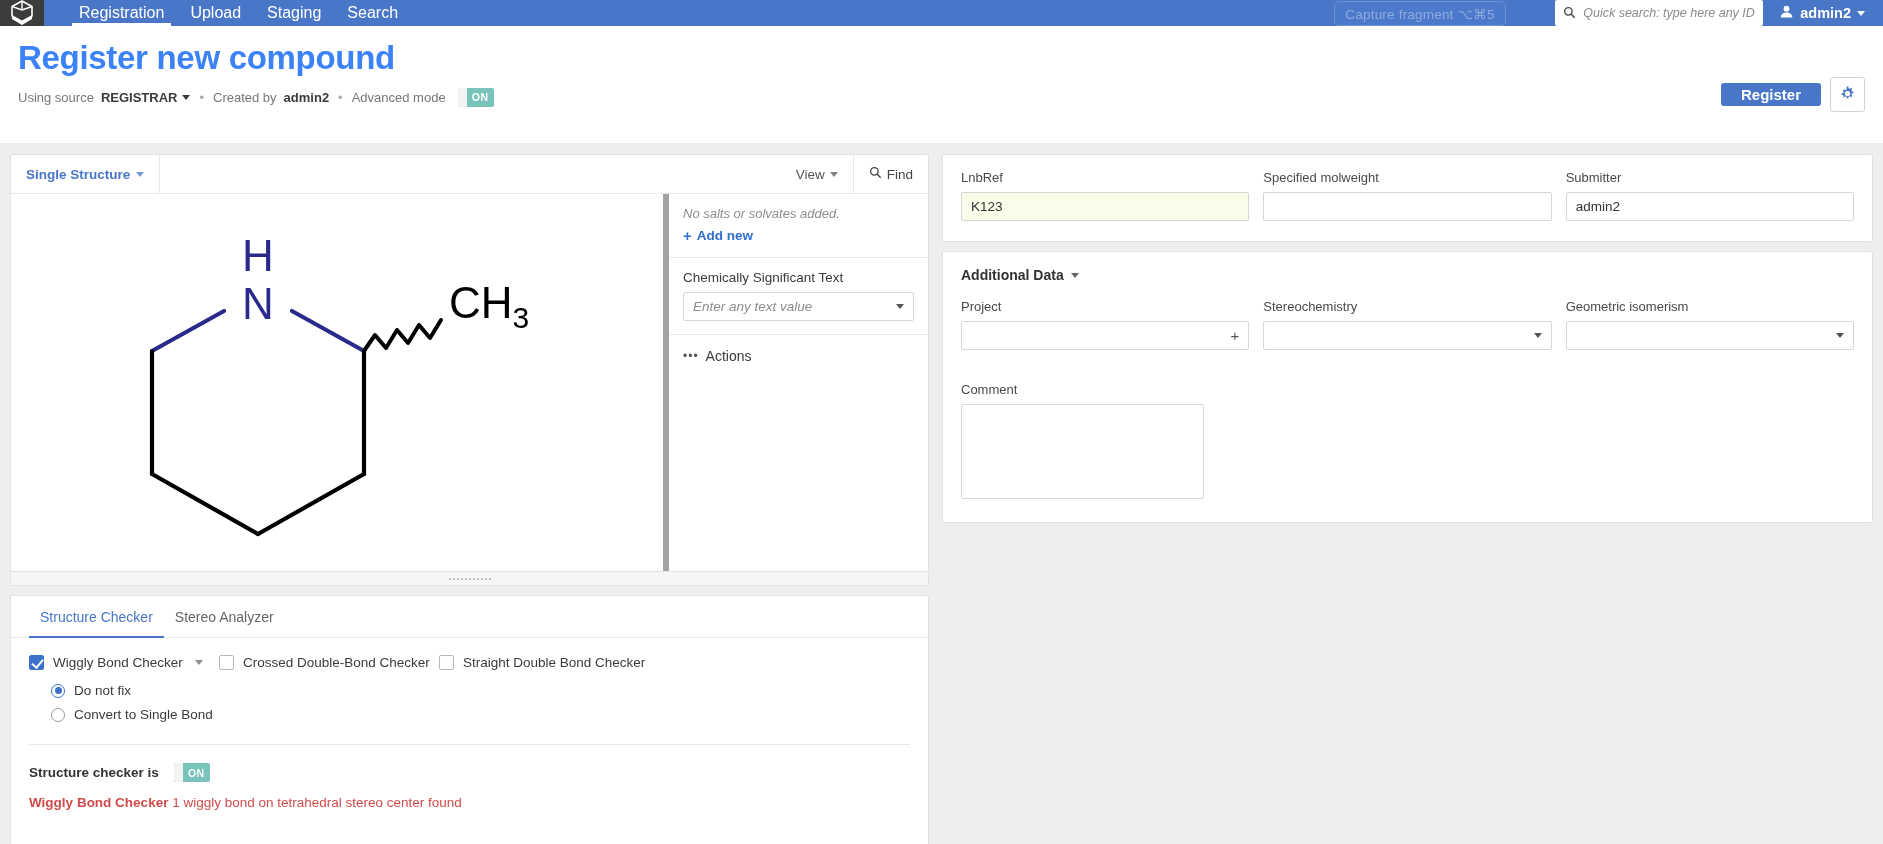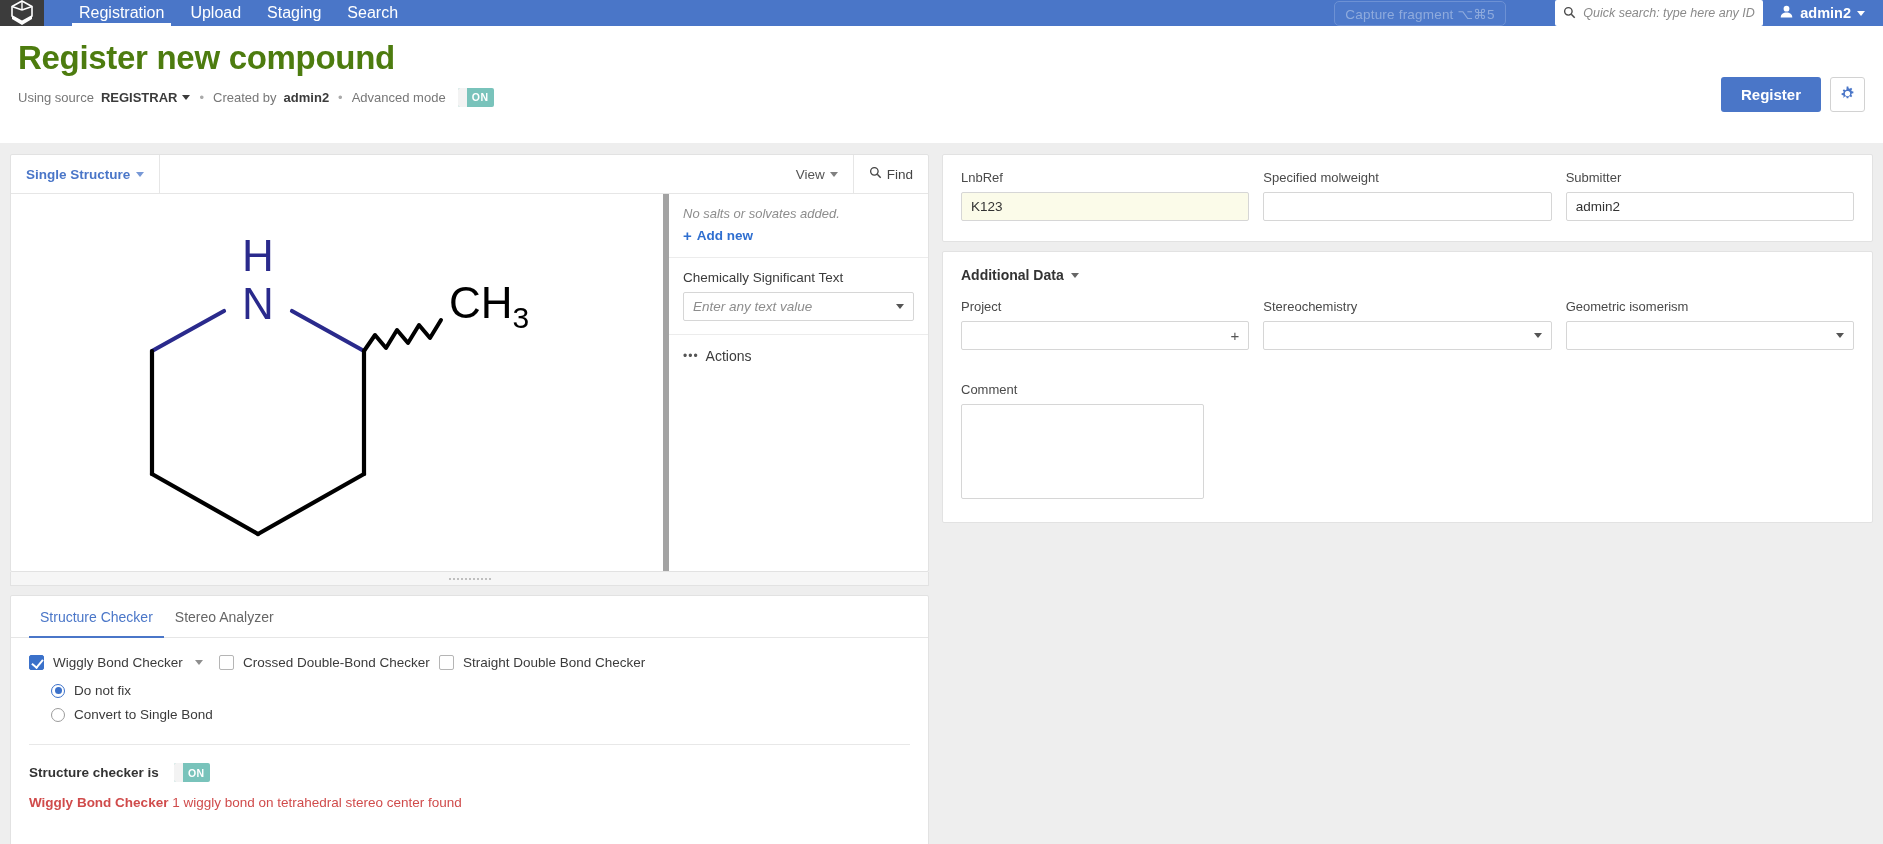--- a/index.html
+++ b/index.html
@@ -30,34 +30,34 @@
   .nav-right { display:flex; align-items:center; gap:16px; padding-right:18px; }
   .quick-search { width:208px; height:26px; background:#ffffff; border-radius:2px;
                   display:flex; align-items:center; padding:0 8px; gap:7px; }
   .quick-search .ph { color:#8a8a8a; font-size:12.5px; font-style:italic; white-space:nowrap; overflow:hidden; }
   .user-menu { display:flex; align-items:center; gap:6px; color:#fff; font-size:14.5px; font-weight:bold; cursor:pointer; }
   .caret-down { width:0; height:0; border-left:4px solid transparent; border-right:4px solid transparent;
                 border-top:5px solid currentColor; display:inline-block; }
 
   
   .page-head { background:#ffffff; padding:14px 18px 13px 18px; position:relative; height:117px; }
-  .page-title { font-size:33px; font-weight:bold; color:#4d7c0f; letter-spacing:-0.3px; margin:0 0 11px 0; line-height:1.12; }
+  .page-title { font-size:33px; font-weight:bold; color:#3b82f6; letter-spacing:-0.3px; margin:0 0 11px 0; line-height:1.12; }
   .meta-row { display:flex; align-items:center; gap:7px; font-size:13px; color:#777; }
   .meta-row .strong { color:#3b3b3b; font-weight:bold; }
   .meta-dot { color:#aaa; padding:0 2px; }
   .src-dd { display:inline-flex; align-items:center; gap:5px; color:#3b3b3b; font-weight:bold; cursor:pointer; }
 
   .toggle { display:inline-flex; align-items:center; width:36px; height:19px; border-radius:2px;
             background:#79c3bb; overflow:hidden; cursor:pointer; margin-left:5px; }
   .toggle .knob { width:9px; height:19px; background:#f3f3f3; flex:0 0 9px; }
   .toggle .lbl { flex:1; color:#ffffff; font-size:10.5px; font-weight:bold; text-align:center; letter-spacing:0.4px; }
 
   .head-actions { position:absolute; right:18px; top:51px; display:flex; align-items:center; gap:9px; }
   .btn-primary { background:#4a76c8; color:#fff; border:none; border-radius:3px;
-                 font-size:15px; font-weight:bold; padding:0 20px; height:35px; cursor:pointer;
+                 font-size:15px; font-weight:bold; padding:0 20px; height:23px; cursor:pointer;
                  font-family:"Liberation Sans", sans-serif; }
   .btn-icon { width:35px; height:35px; background:#fff; border:1px solid #d2d2d2; border-radius:3px;
               display:flex; align-items:center; justify-content:center; cursor:pointer; color:#4a76c8; }
 
   
   .main { padding:11px 10px 0 10px; display:flex; gap:13px; align-items:flex-start; }
   .col-left { width:919px; flex:0 0 919px; }
   .col-right { flex:1 1 auto; }
 
   .card { background:#ffffff; border:1px solid #e2e2e2; border-radius:2px; }

